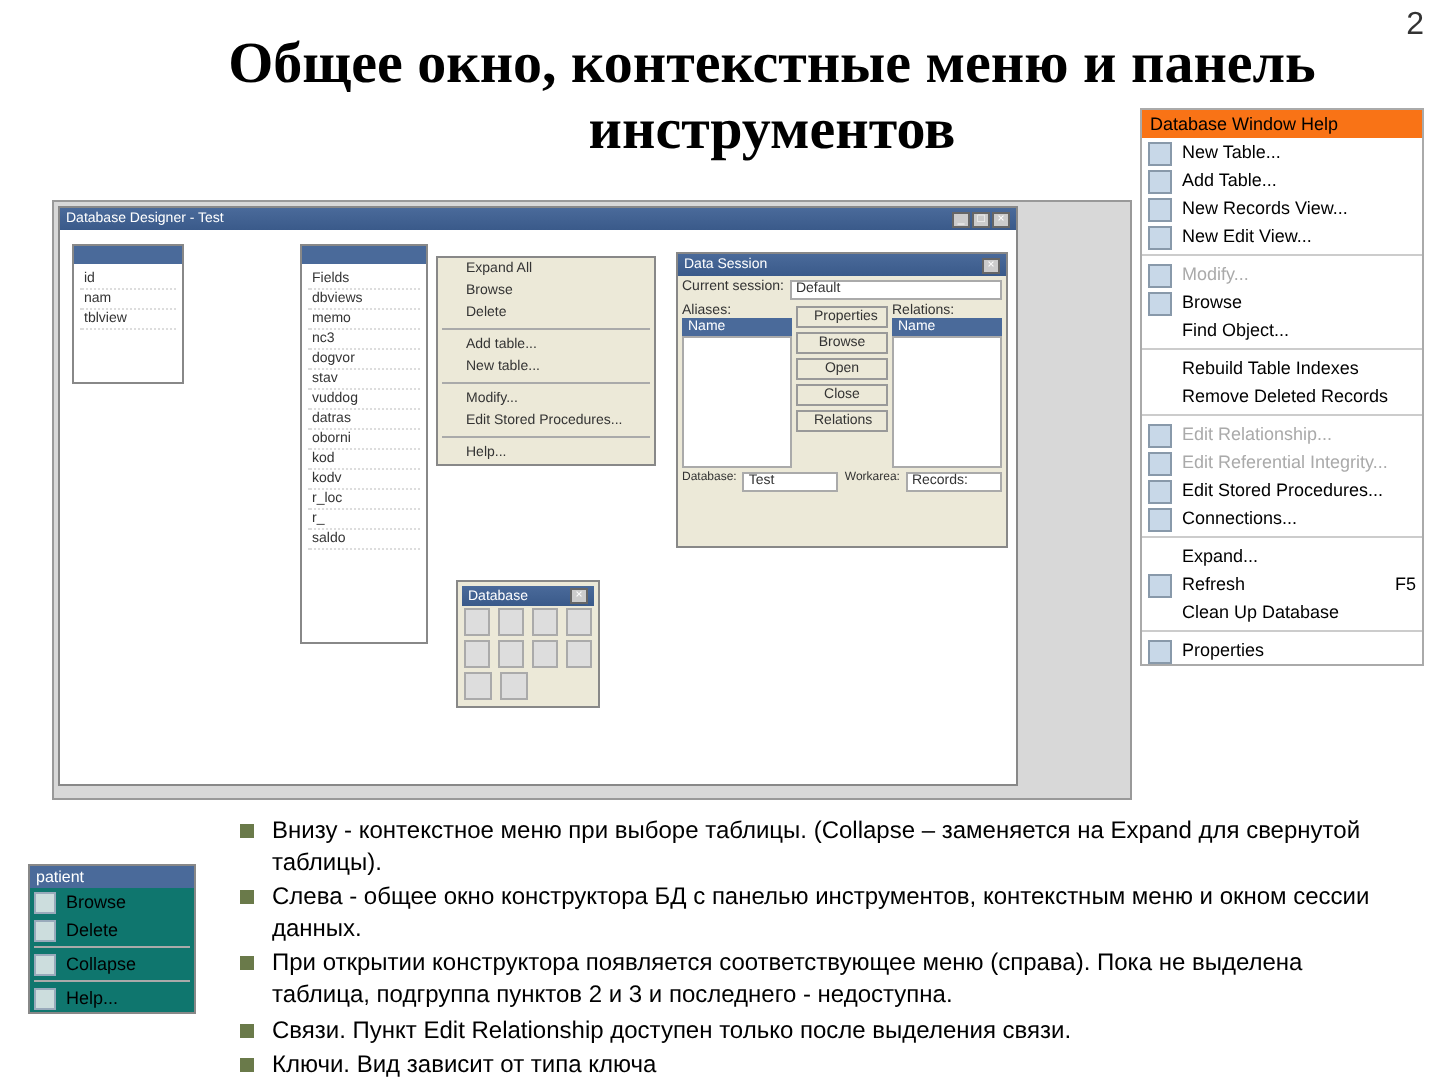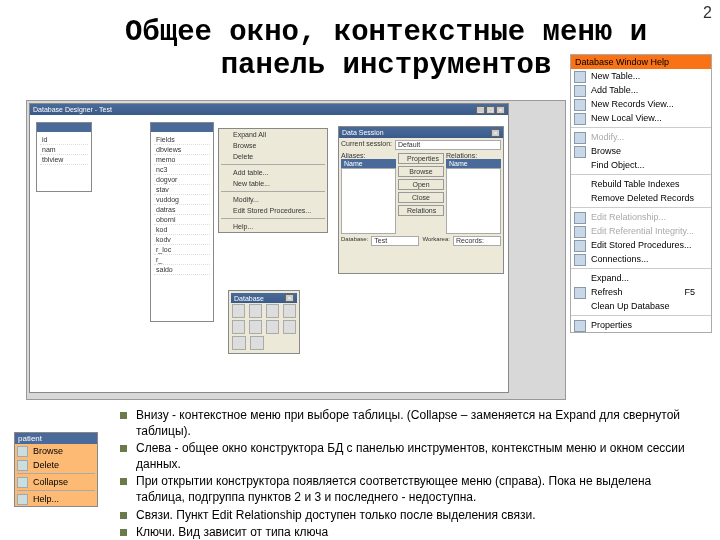--- a/index.html
+++ b/index.html
@@ -1,18 +1,18 @@
 <!DOCTYPE html>
 <html><head>
 <meta charset="utf-8">
 <style>
   * { box-sizing: border-box; margin: 0; padding: 0; }
   body { width: 720px; height: 540px; background: #fff; font-family: Arial, sans-serif; position: relative; overflow: hidden; }
   .page-num { position: absolute; top: 4px; right: 8px; font-size: 16px; color: #333; }
-  .title { font-family: Liberation Mono, monospace; font-size: 29px; text-align: center; padding: 16px 20px 4px 40px; line-height: 1.15; margin-left: 32px; }
+  .title { font-family: Liberation Serif, serif; font-size: 29px; text-align: center; padding: 16px 20px 4px 40px; line-height: 1.15; margin-left: 32px; }
   .shot-area { position: absolute; top: 100px; left: 26px; width: 540px; height: 300px; background: #d8d8d8; border: 1px solid #999; overflow: hidden; font-size: 7px; color: #333; }
   .win { position: absolute; background: #fff; border: 1px solid #888; }
   .titlebar { background: linear-gradient(#4a6a9a, #3a5a8a); color: #fff; font-size: 7px; padding: 1px 3px; display: flex; justify-content: space-between; align-items: center; height: 11px; }
   .tb-btns { display: flex; gap: 1px; }
   .tb-btn { width: 9px; height: 8px; background: #ccc; border: 1px solid #666; font-size: 6px; line-height: 6px; text-align: center; }
   .panel-list { padding: 3px; }
   .panel-list div { padding: 1px 2px; border-bottom: 1px dotted #ddd; white-space: nowrap; overflow: hidden; }
   .list-hdr { background: #4a6a9a; color: #fff; font-size: 7px; padding: 1px 3px; }
   .ctx-menu-sm { background: #ece9d8; border: 1px solid #888; font-size: 7px; }
   .ctx-menu-sm div { padding: 2px 8px 2px 14px; white-space: nowrap; }
@@ -23,28 +23,28 @@
   .session-btn { border: 1px solid #999; background: #ece9d8; font-size: 7px; padding: 1px 8px; margin: 1px 0; text-align: center; }
   .toolbar-vert { position: absolute; background: #ece9d8; border: 1px solid #888; padding: 2px; }
   .tool-row { display: flex; gap: 2px; }
   .tool-ic { width: 14px; height: 14px; background: #ddd; border: 1px solid #aaa; margin: 1px; }
 
   .right-menu { position: absolute; top: 54px; right: 8px; width: 142px; background: #fff; border: 1px solid #aaa; font-size: 9px; }
   .right-menu .hdr { background: #f97316; padding: 2px 4px; font-size: 9px; }
   .right-menu .item { padding: 2px 4px 2px 20px; position: relative; white-space: nowrap; overflow: hidden; }
   .right-menu .sep { border-top: 1px solid #ccc; margin: 2px 0; }
   .right-menu .ic { position: absolute; left: 3px; top: 2px; width: 12px; height: 12px; background: #c8d8e8; border: 1px solid #8899aa; }
-  .right-menu .key { position: absolute; right: 16px; }
+  .right-menu .key { position: absolute; right: 3px; }
   .right-menu .disabled { color: #aaa; }
 
   .bullets { position: absolute; top: 408px; left: 120px; width: 572px; font-size: 12px; line-height: 1.3; }
   .bullets li { list-style: none; position: relative; padding-left: 16px; margin-bottom: 2px; }
   .bullets li::before { content: ""; position: absolute; left: 0; top: 4px; width: 7px; height: 7px; background: #6a7a4a; }
 
-  .small-menu { position: absolute; top: 432px; left: 14px; width: 84px; background: #fdba74; border: 1px solid #888; font-size: 9px; }
+  .small-menu { position: absolute; top: 432px; left: 14px; width: 84px; background: #0f766e; border: 1px solid #888; font-size: 9px; }
   .small-menu .hdr { background: #4a6a9a; color: #fff; font-size: 8px; padding: 1px 3px; }
   .small-menu .item { padding: 2px 6px 2px 18px; position: relative; }
   .small-menu .sep { border-top: 1px solid #aaa; margin: 1px 2px; }
   .small-menu .ic { position: absolute; left: 2px; top: 2px; width: 11px; height: 11px; background: #cdd; border: 1px solid #9ab; }
 </style>
 </head>
 <body>
 
 <div class="page-num">2</div>
 <h1 class="title">Общее окно, контекстные меню и панель инструментов</h1>
@@ -166,21 +166,21 @@
     </div>
   </div>
 </div>
 
 <div class="right-menu">
   <div class="hdr">Database  Window  Help</div>
   <div id="rm">
       <div class="item"><span class="ic"></span><span>New Table...</span></div>
       <div class="item"><span class="ic"></span><span>Add Table...</span></div>
       <div class="item"><span class="ic"></span><span>New Records View...</span></div>
-      <div class="item"><span class="ic"></span><span>New Local View...</span></div>
+      <div class="item"><span class="ic"></span><span>New Edit View...</span></div>
       <div class="sep"></div>
       <div class="item disabled"><span class="ic"></span><span>Modify...</span></div>
       <div class="item"><span class="ic"></span><span>Browse</span></div>
       <div class="item"><span>Find Object...</span></div>
       <div class="sep"></div>
       <div class="item"><span>Rebuild Table Indexes</span></div>
       <div class="item"><span>Remove Deleted Records</span></div>
       <div class="sep"></div>
       <div class="item disabled"><span class="ic"></span><span>Edit Relationship...</span></div>
       <div class="item disabled"><span class="ic"></span><span>Edit Referential Integrity...</span></div>

